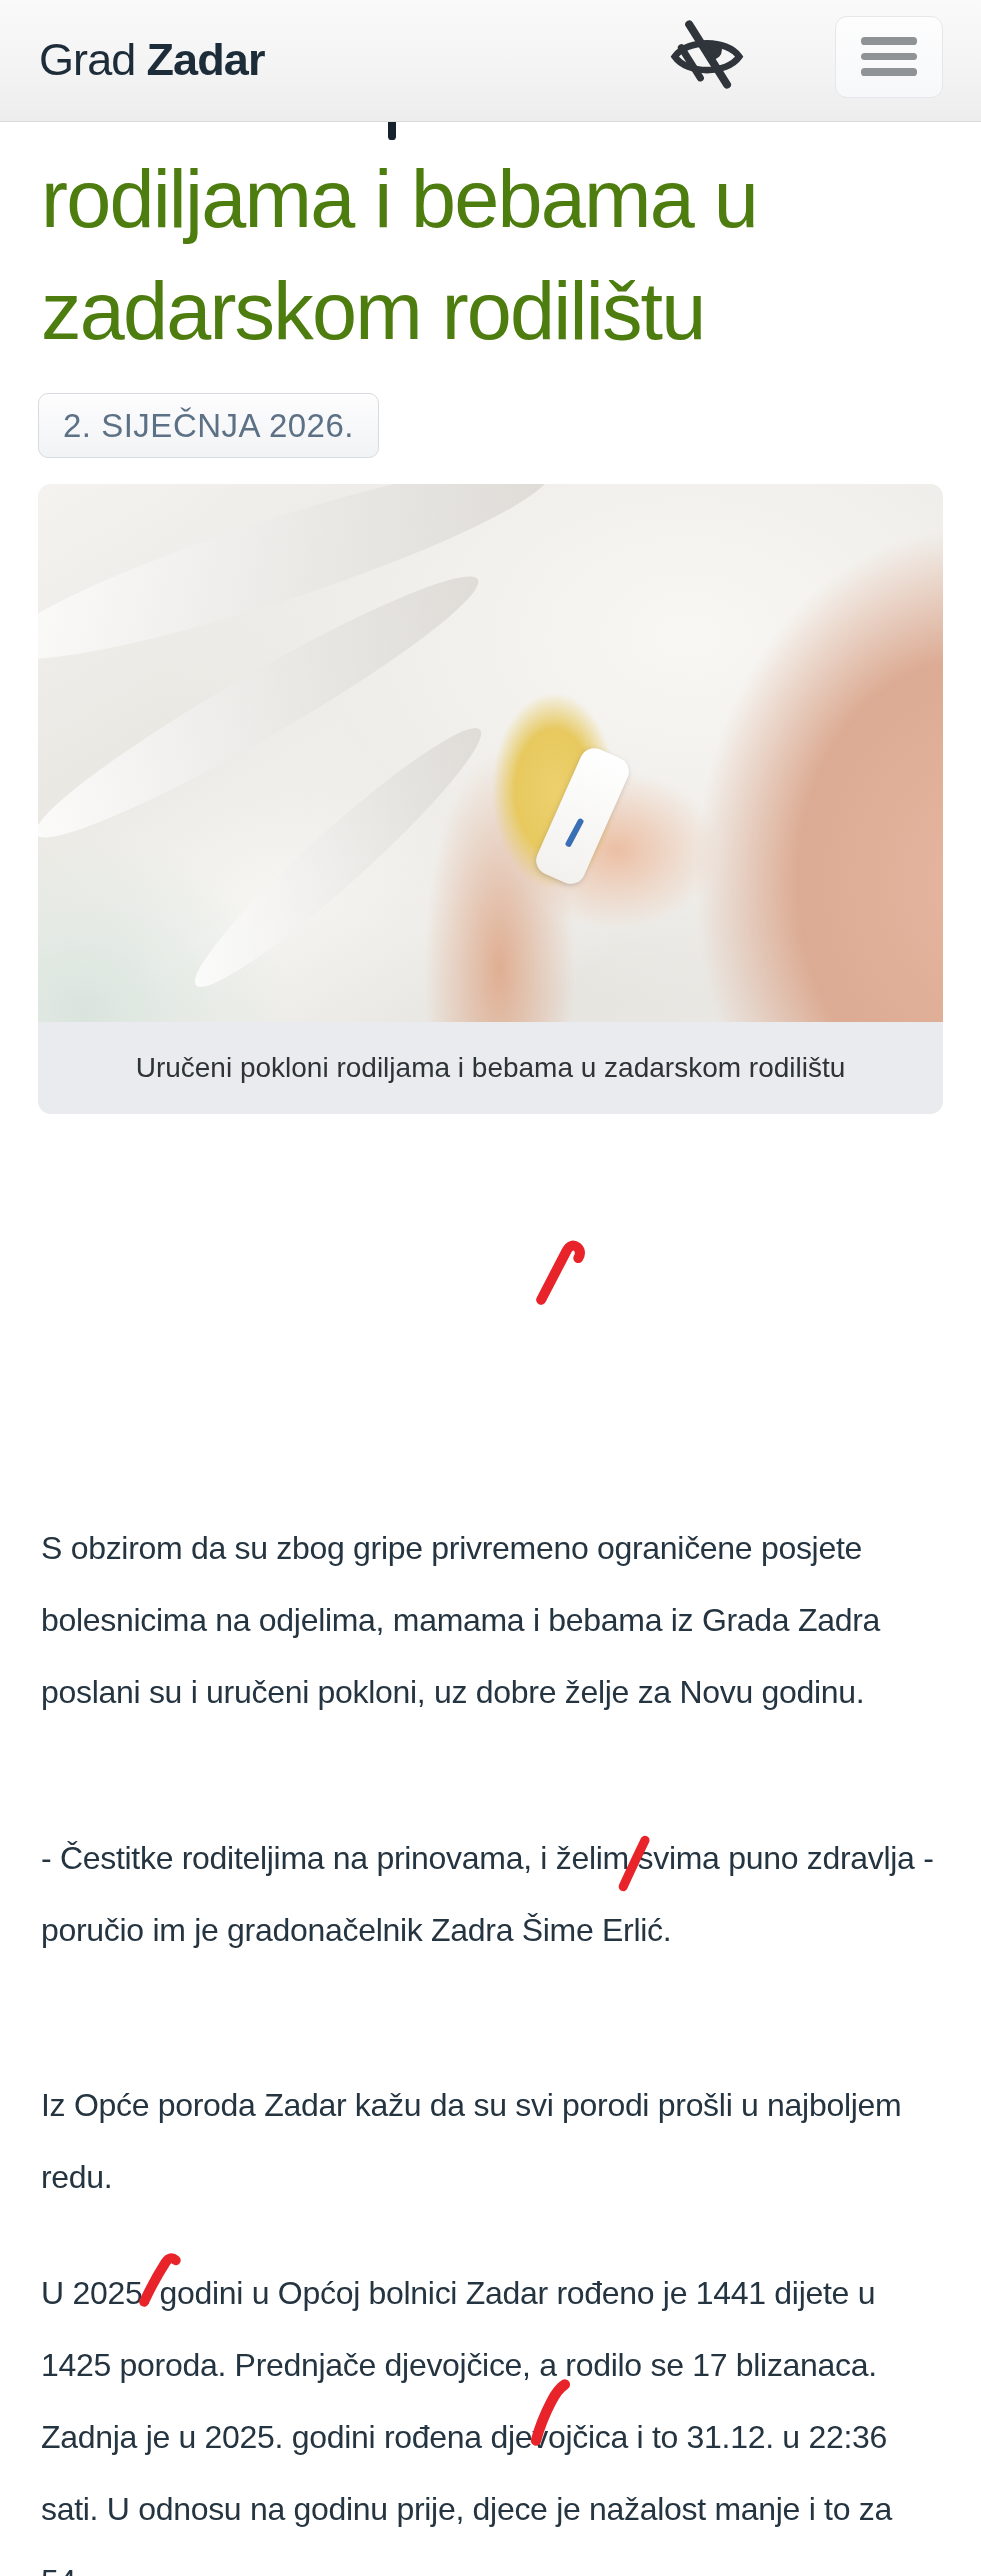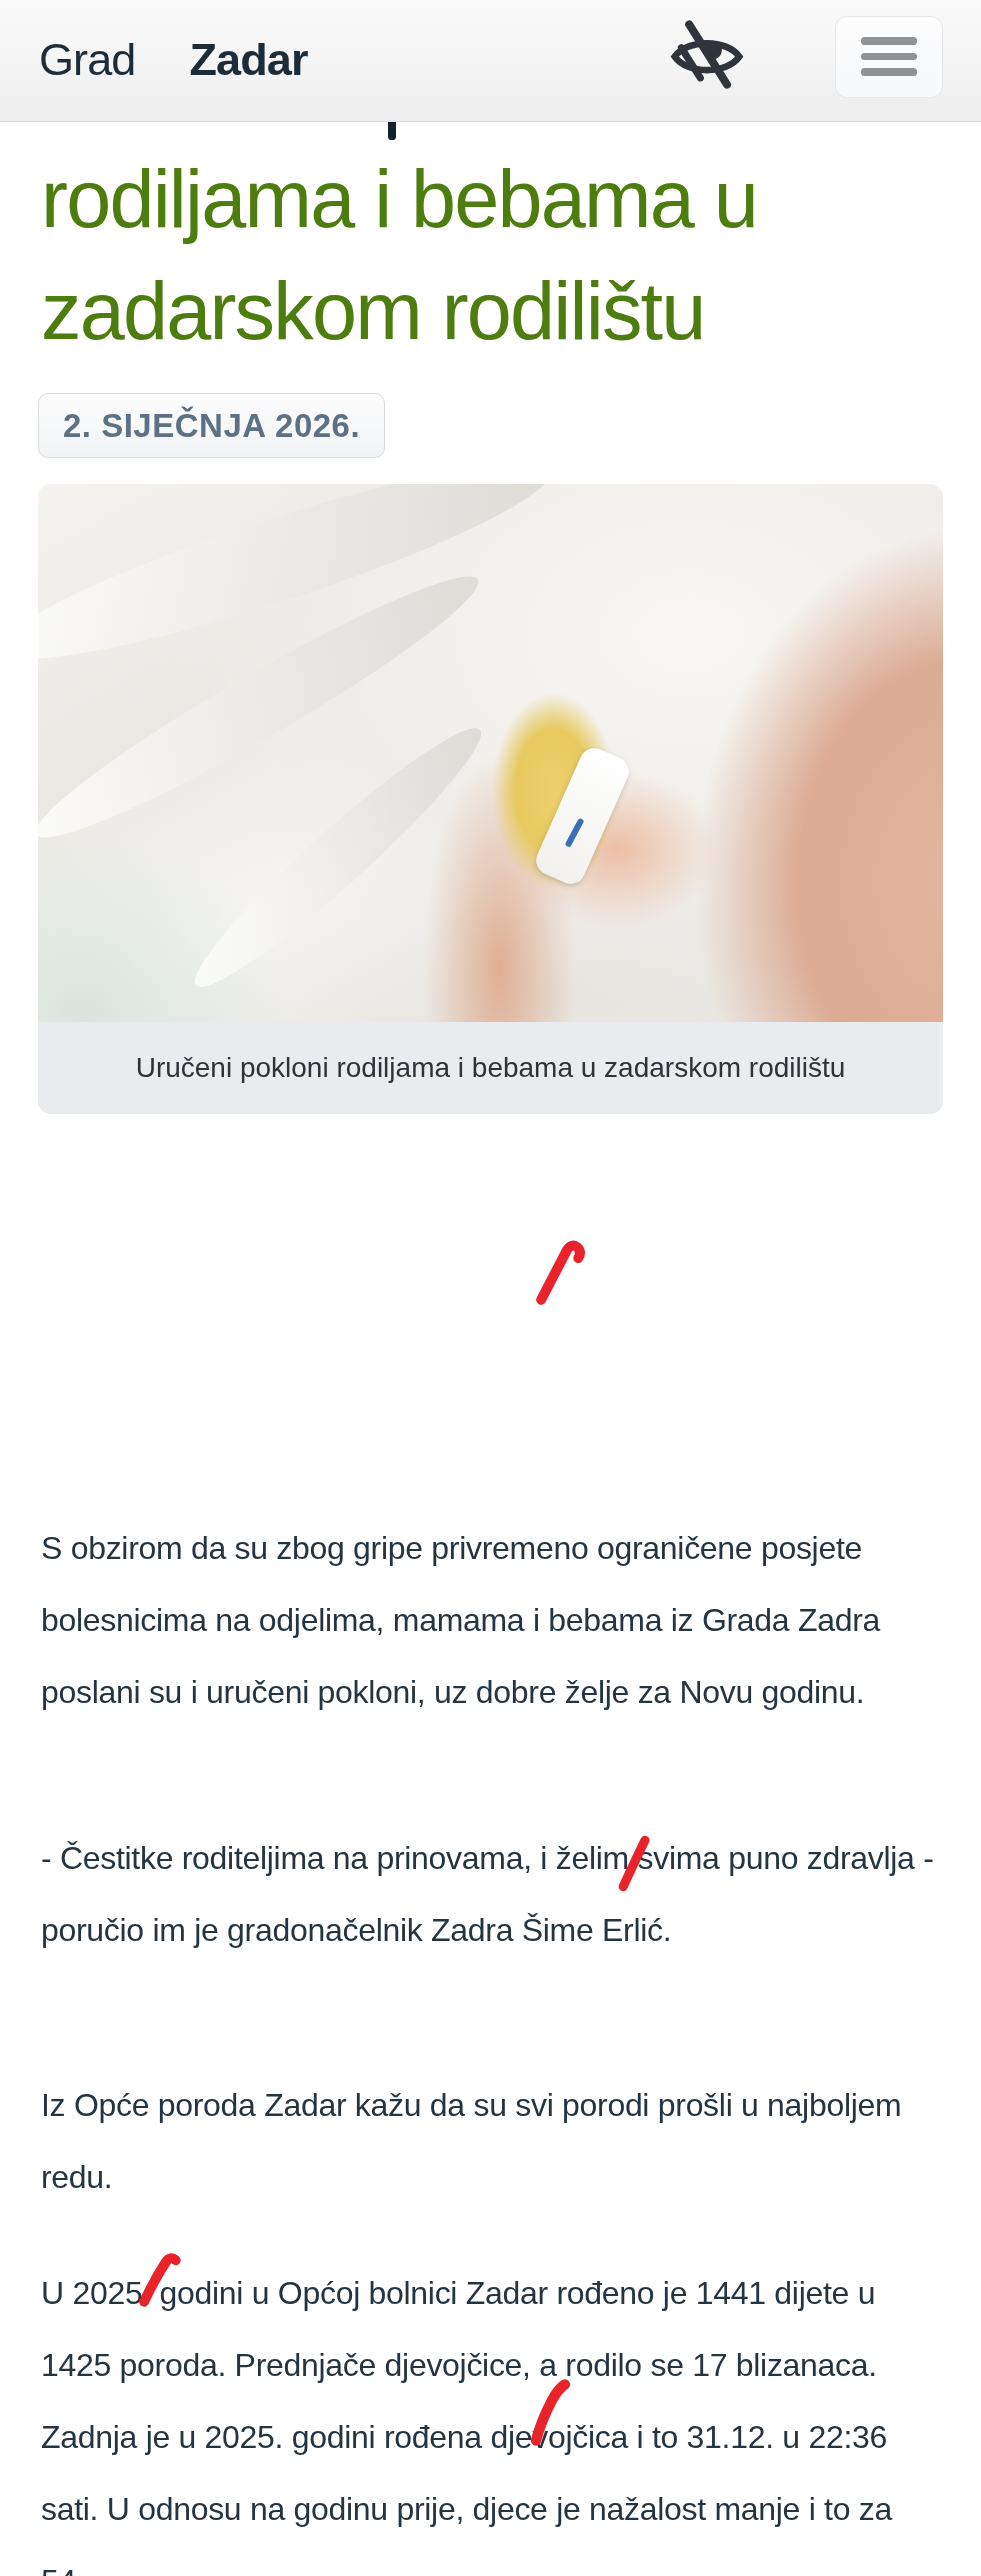--- a/index.html
+++ b/index.html
@@ -15,21 +15,21 @@
   .site-header{
     position:absolute;left:0;top:0;width:982px;height:121px;
     background:linear-gradient(#fafafa,#f4f4f5 55%,#ededee);
     border-bottom:1.8px solid #d8dadc;
     z-index:5;
   }
   .brand{
     position:absolute;left:39px;top:0;height:119px;
     display:flex;align-items:center;
     font-size:45px;letter-spacing:-0.9px;color:#1d2c39;
-    text-decoration:none;cursor:pointer;gap:43px;
+    text-decoration:none;cursor:pointer;
   }
   .brand .reg{font-weight:500;margin-right:11px;}
   .brand .bld{font-weight:800;}
   .a11y-icon{position:absolute;left:669px;top:20px;cursor:pointer;}
   .menu-btn{
     position:absolute;left:835px;top:15.5px;width:108px;height:82px;
     background:linear-gradient(#fdfdfe,#f7f8f9);
     border:1.8px solid #e5e7ea;border-radius:12px;
     box-sizing:border-box;cursor:pointer;padding:0;
     display:flex;flex-direction:column;justify-content:center;align-items:center;gap:8.2px;
@@ -46,21 +46,21 @@
   .title-descender{
     position:absolute;left:388px;top:121px;width:8.2px;height:19px;
     background:#15222e;border-radius:0 0 3.6px 3.6px;z-index:1;
   }
 
   
   .date-badge{
     position:absolute;left:38px;top:393px;
     display:inline-block;
     padding:12.7px 24px;
-    font-size:33px;font-weight:700;letter-spacing:0.5px;
+    font-size:33px;font-weight:400;letter-spacing:0.5px;
     color:#5d7186;
     background:linear-gradient(#fdfdfe,#f2f3f5);
     border:1.8px solid #d7dbdf;border-radius:10px;
     box-sizing:border-box;
   }
 
   
   .figure{position:absolute;left:38px;top:484px;width:905px;margin:0;}
   .photo{
     position:relative;width:905px;height:538px;

